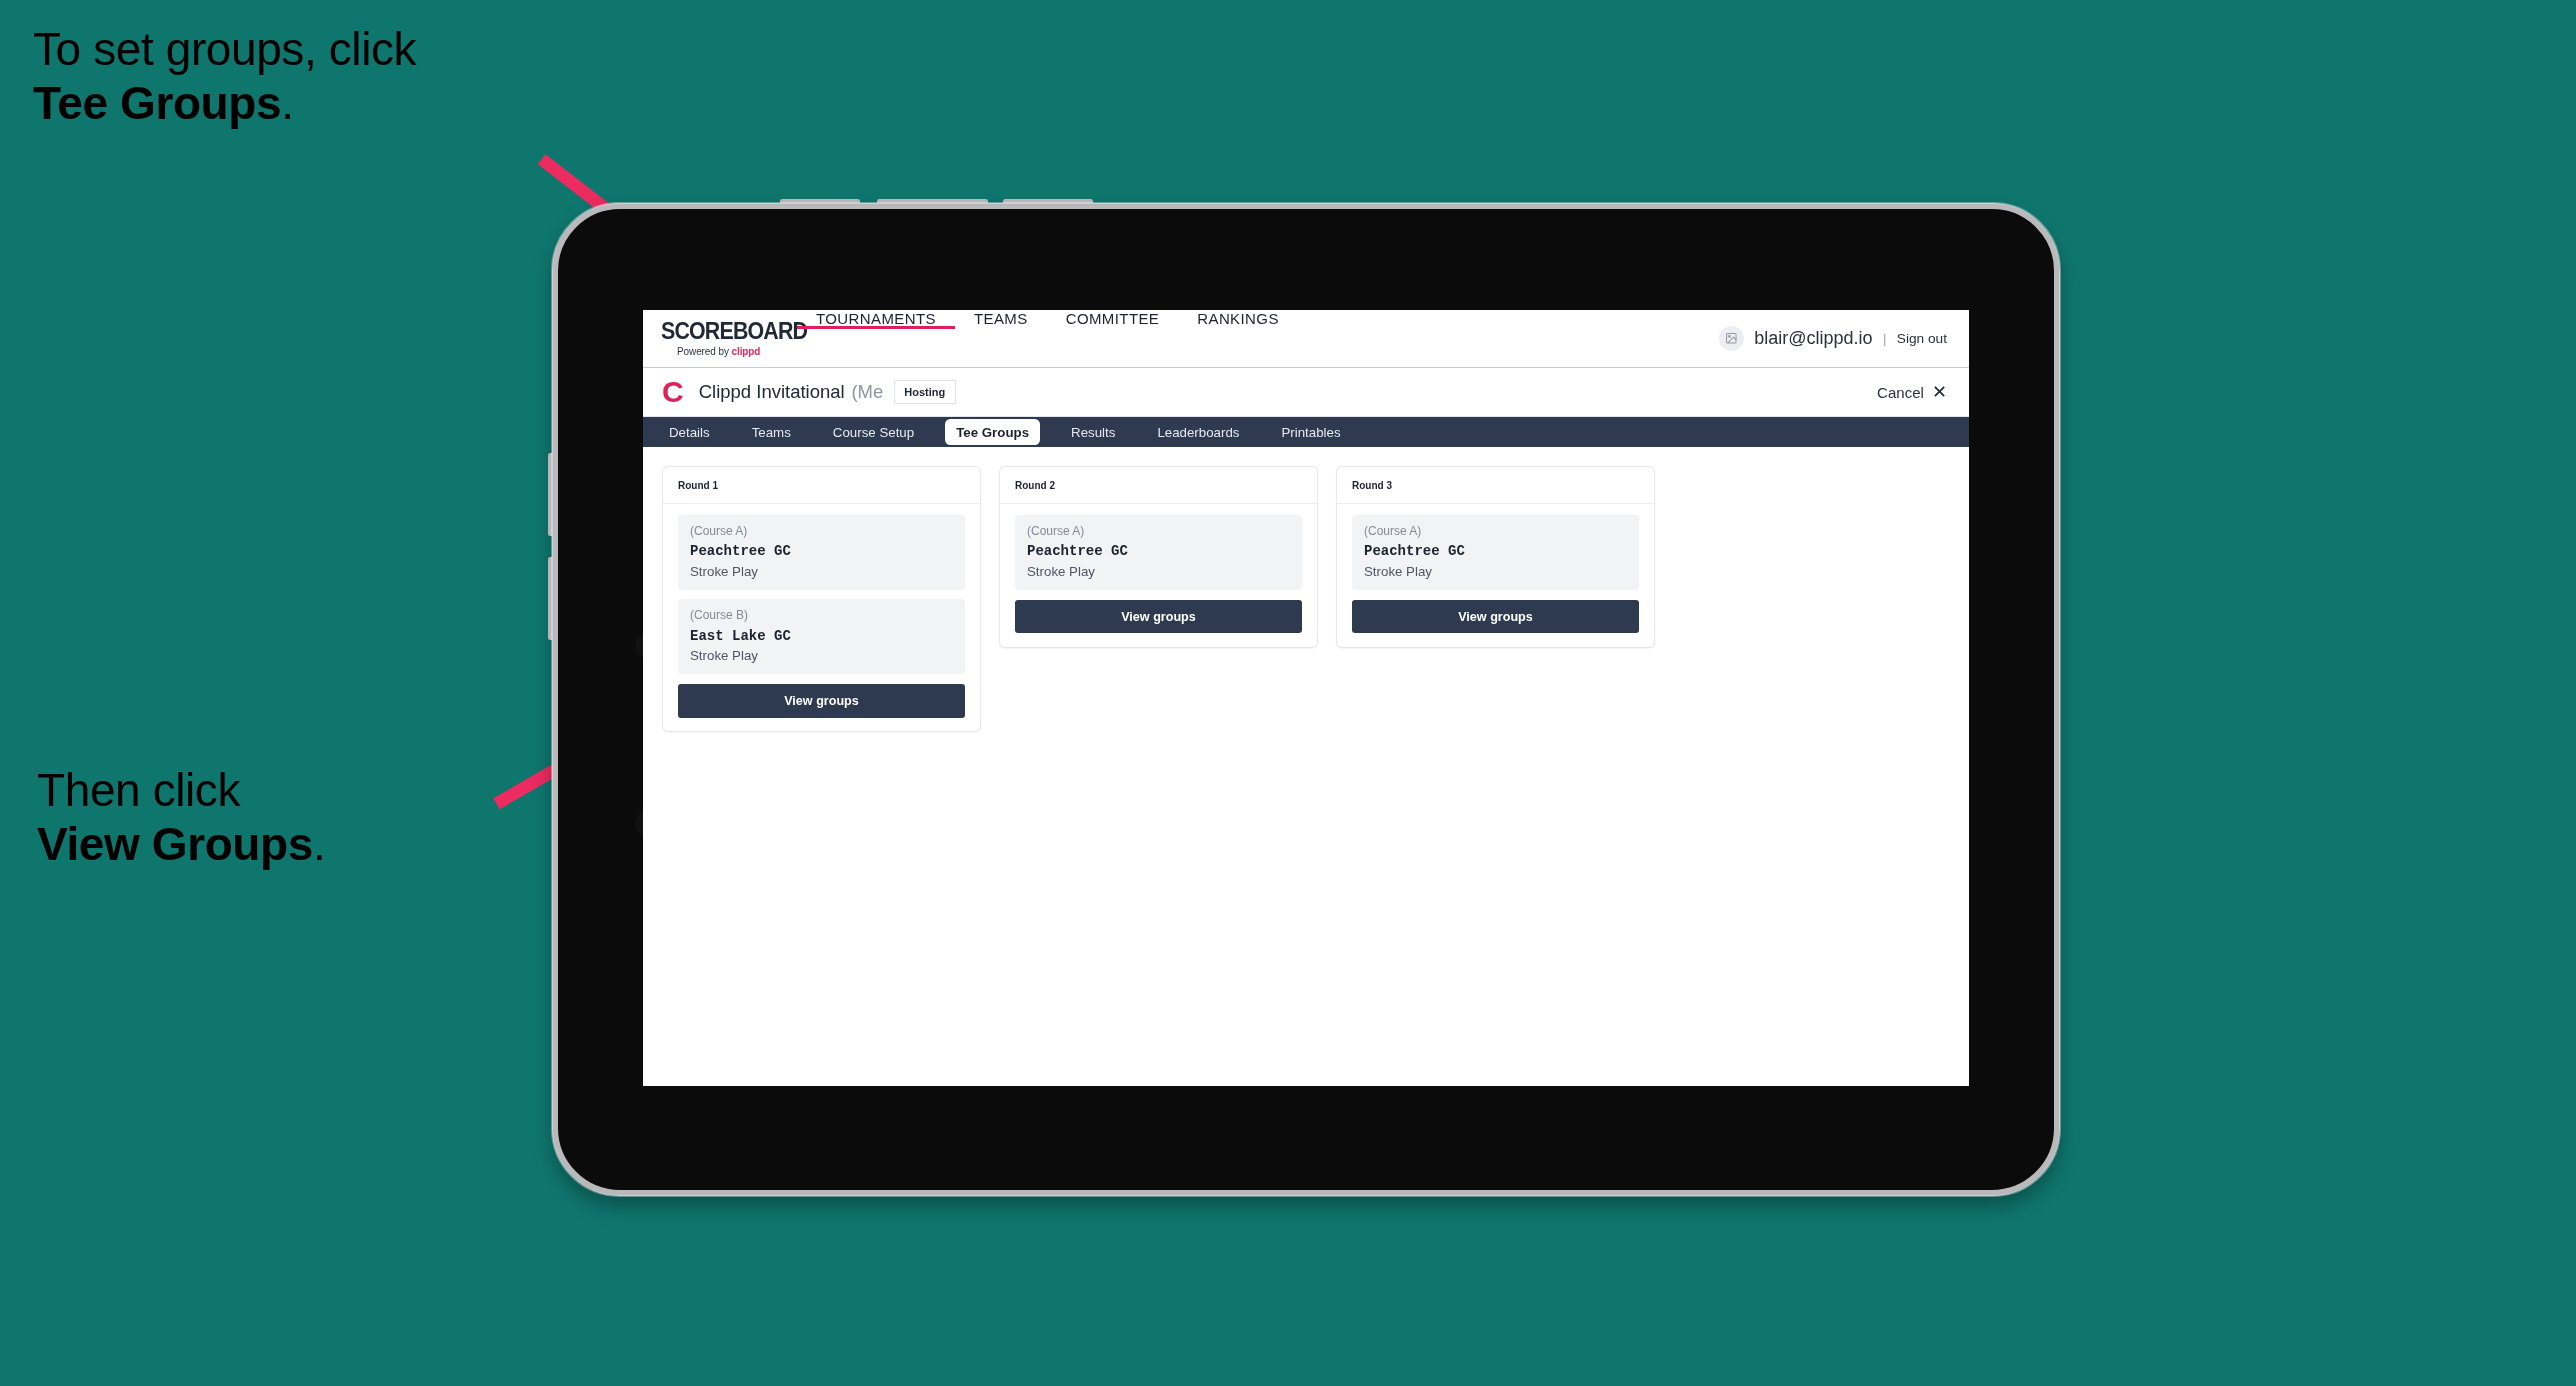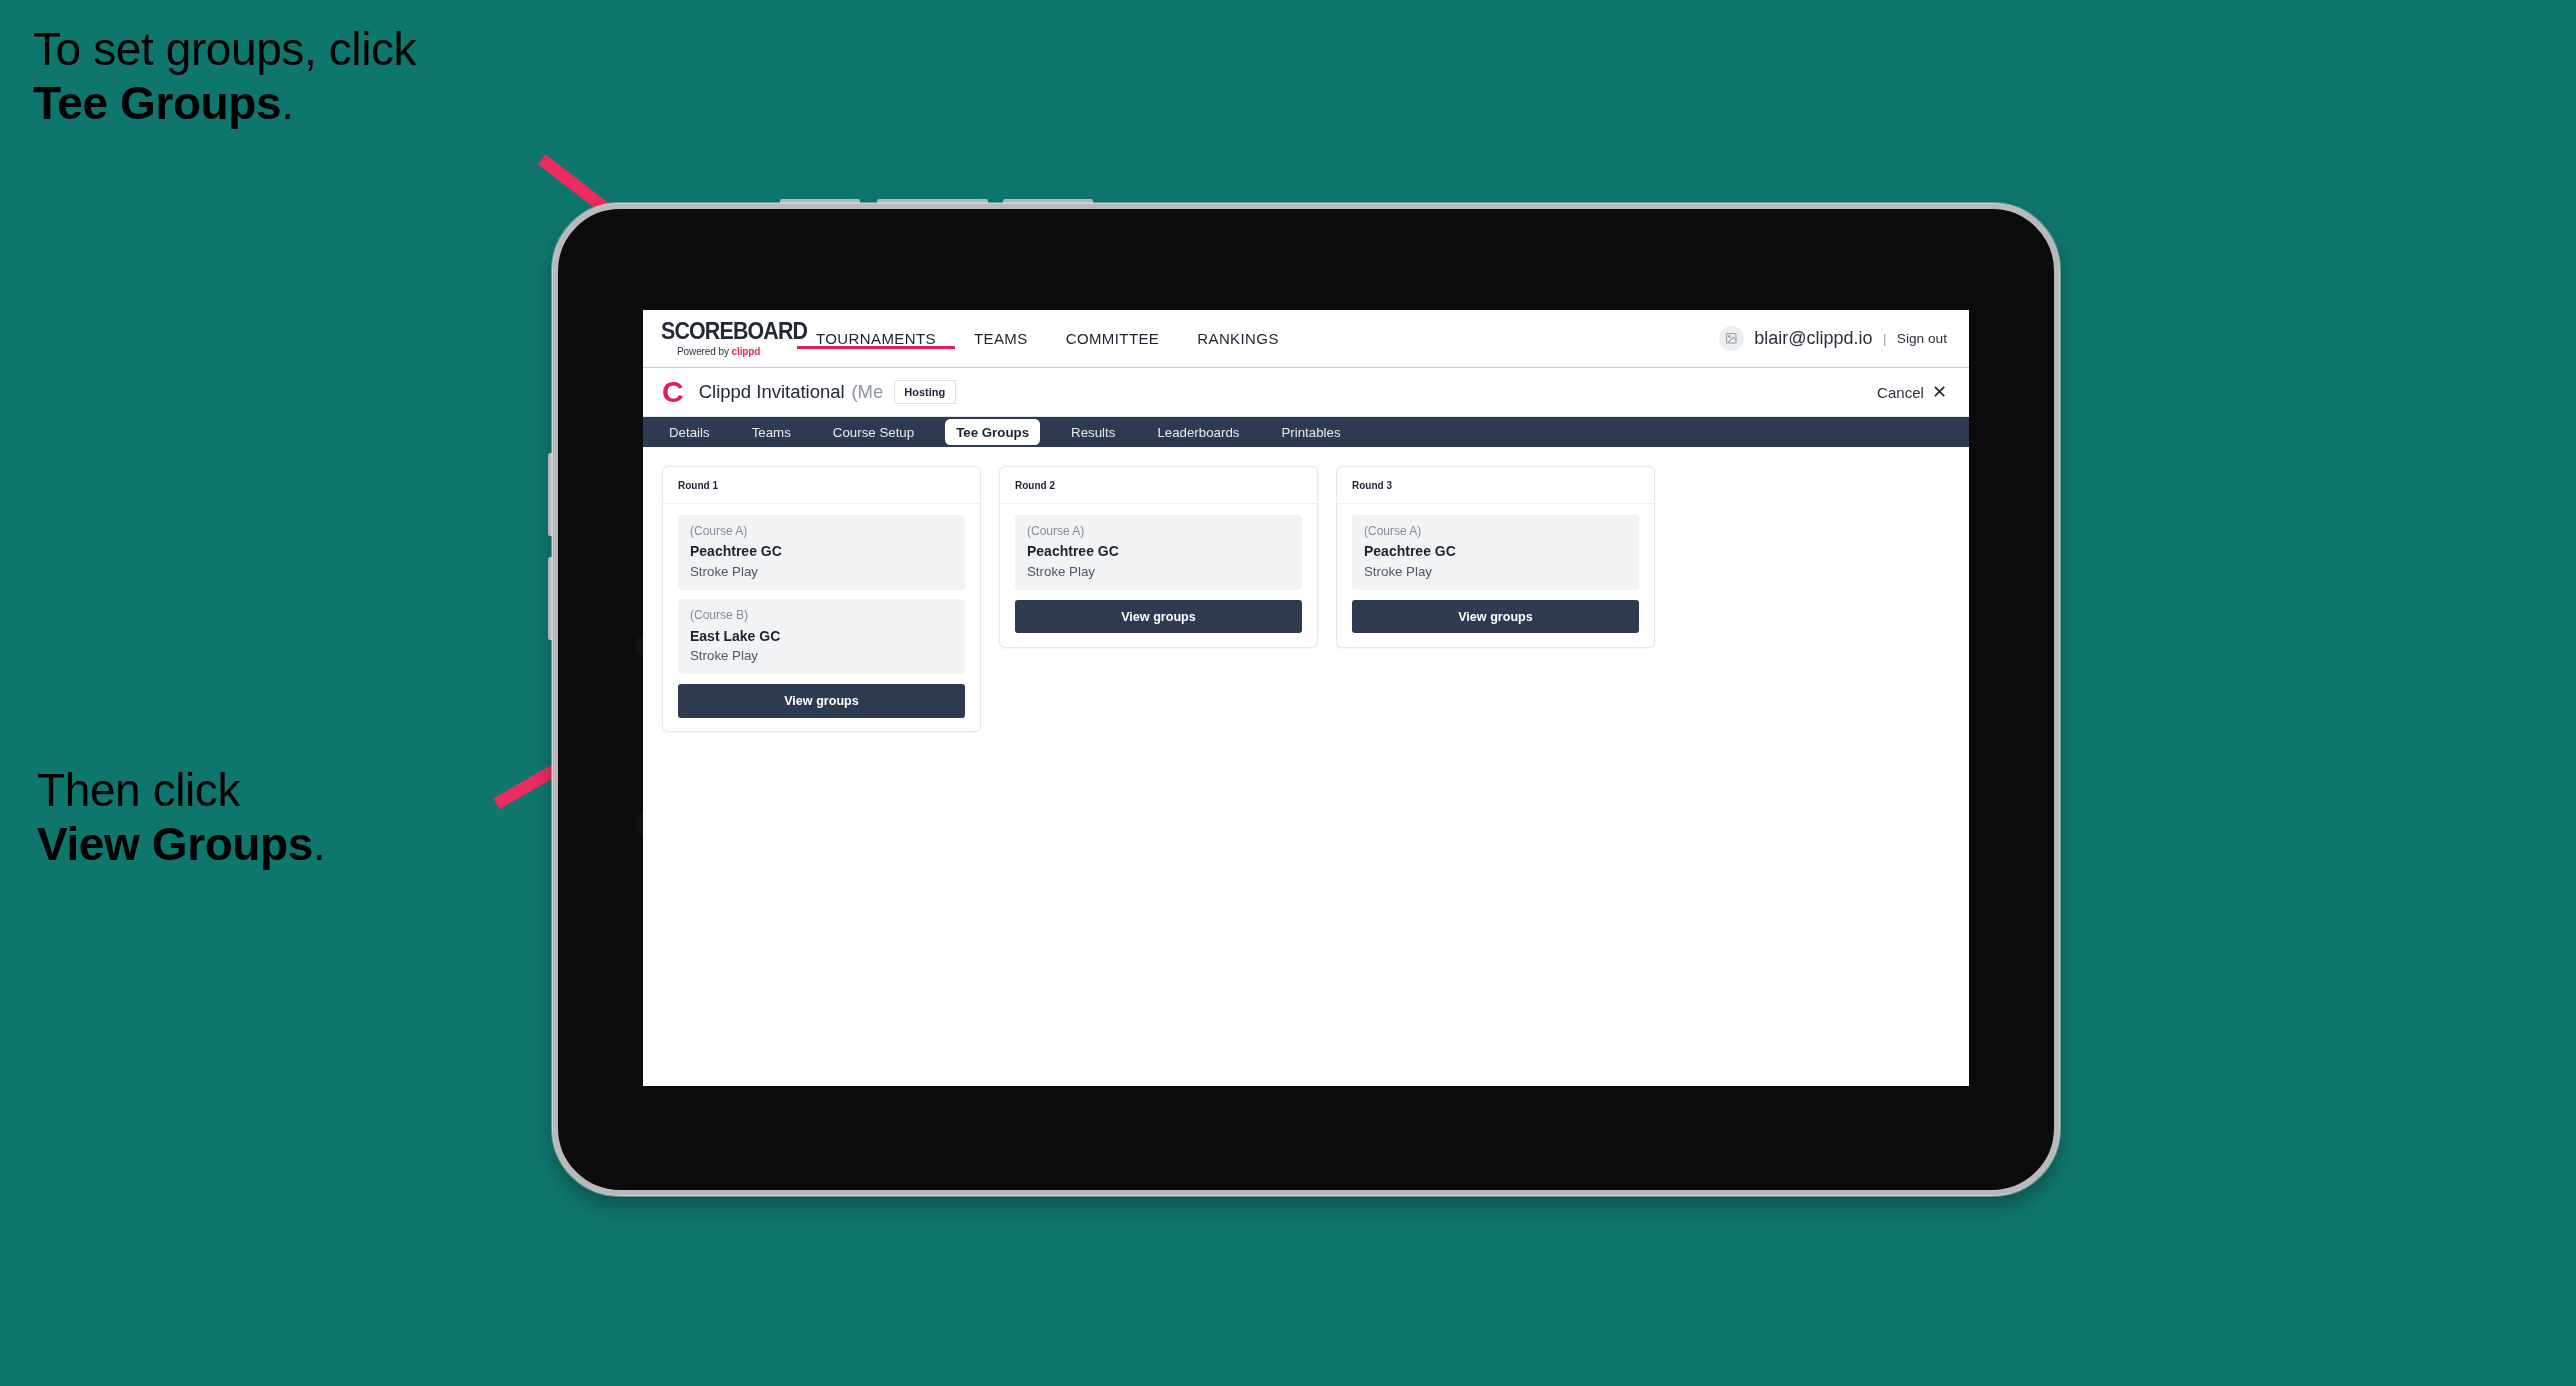--- a/index.html
+++ b/index.html
@@ -79,21 +79,21 @@
     width: 154px; display:flex; flex-direction:column;
     justify-content:center; padding-left: 18px;
   }
   .logo-main {
     font-family: "Liberation Sans Narrow","Liberation Sans",sans-serif;
     font-weight: 700; font-size: 23px; letter-spacing: -0.9px;
     color:#222936; line-height:1; transform: scaleX(.93); transform-origin:left;
   }
   .logo-sub { font-size: 10px; color:#2b3240; margin-top:2.2px; letter-spacing:-0.1px;padding-left:16px;}
   .logo-sub .pk { color:#e8275c; font-weight:700; }
-  .gnav-items { display:flex; align-items:center; }
+  .gnav-items { display:flex; align-items:flex-start; }
   .gnav-item {
     display:flex; align-items:center; padding: 0 19px;
     font-size: 15px; color:#1b2230; letter-spacing: 0.4px;
     position:relative; cursor:pointer;
   }
   .gnav-item.active::after{
     content:""; position:absolute; left:0; right:0; bottom:-1.5px;
     height:3px; background:#e0205a;
   }
   .gnav-right {
@@ -155,21 +155,21 @@
   .round-head {
     padding: 12.6px 15px; font-size: 10px; font-weight:700; color:#1c2331;
     border-bottom: 0.7px solid #eceef1;
   }
   .round-body { padding: 10.4px 15px 13.3px 15px; }
   .course-box {
     background:#f2f3f5; border-radius:3.7px;
     padding: 9.6px 12px 11px 12px; margin-bottom: 9px;
   }
   .course-tag  { font-size: 12px; color:#848b99; margin-bottom: 5.2px; }
-  .course-name { font-size: 14px; font-weight:700; color:#1b2230; margin-bottom: 4.4px; }
+  .course-name { font-size: 14px; font-weight:700; color:#1b2230; margin-bottom: 4.4px; font-family: Liberation Mono, monospace; }
   .course-fmt  { font-size: 13.3px; color:#4f5665; }
   .view-btn {
     width:100%; background:#2d3a50; color:#fff;
     border:none; border-radius:3px;
     font-size: 12.6px; font-weight:700; padding: 9.6px 0;
     font-family:"Liberation Sans",sans-serif; cursor:pointer;
     margin-top: 1.5px;
   }
 </style>
 </head>

